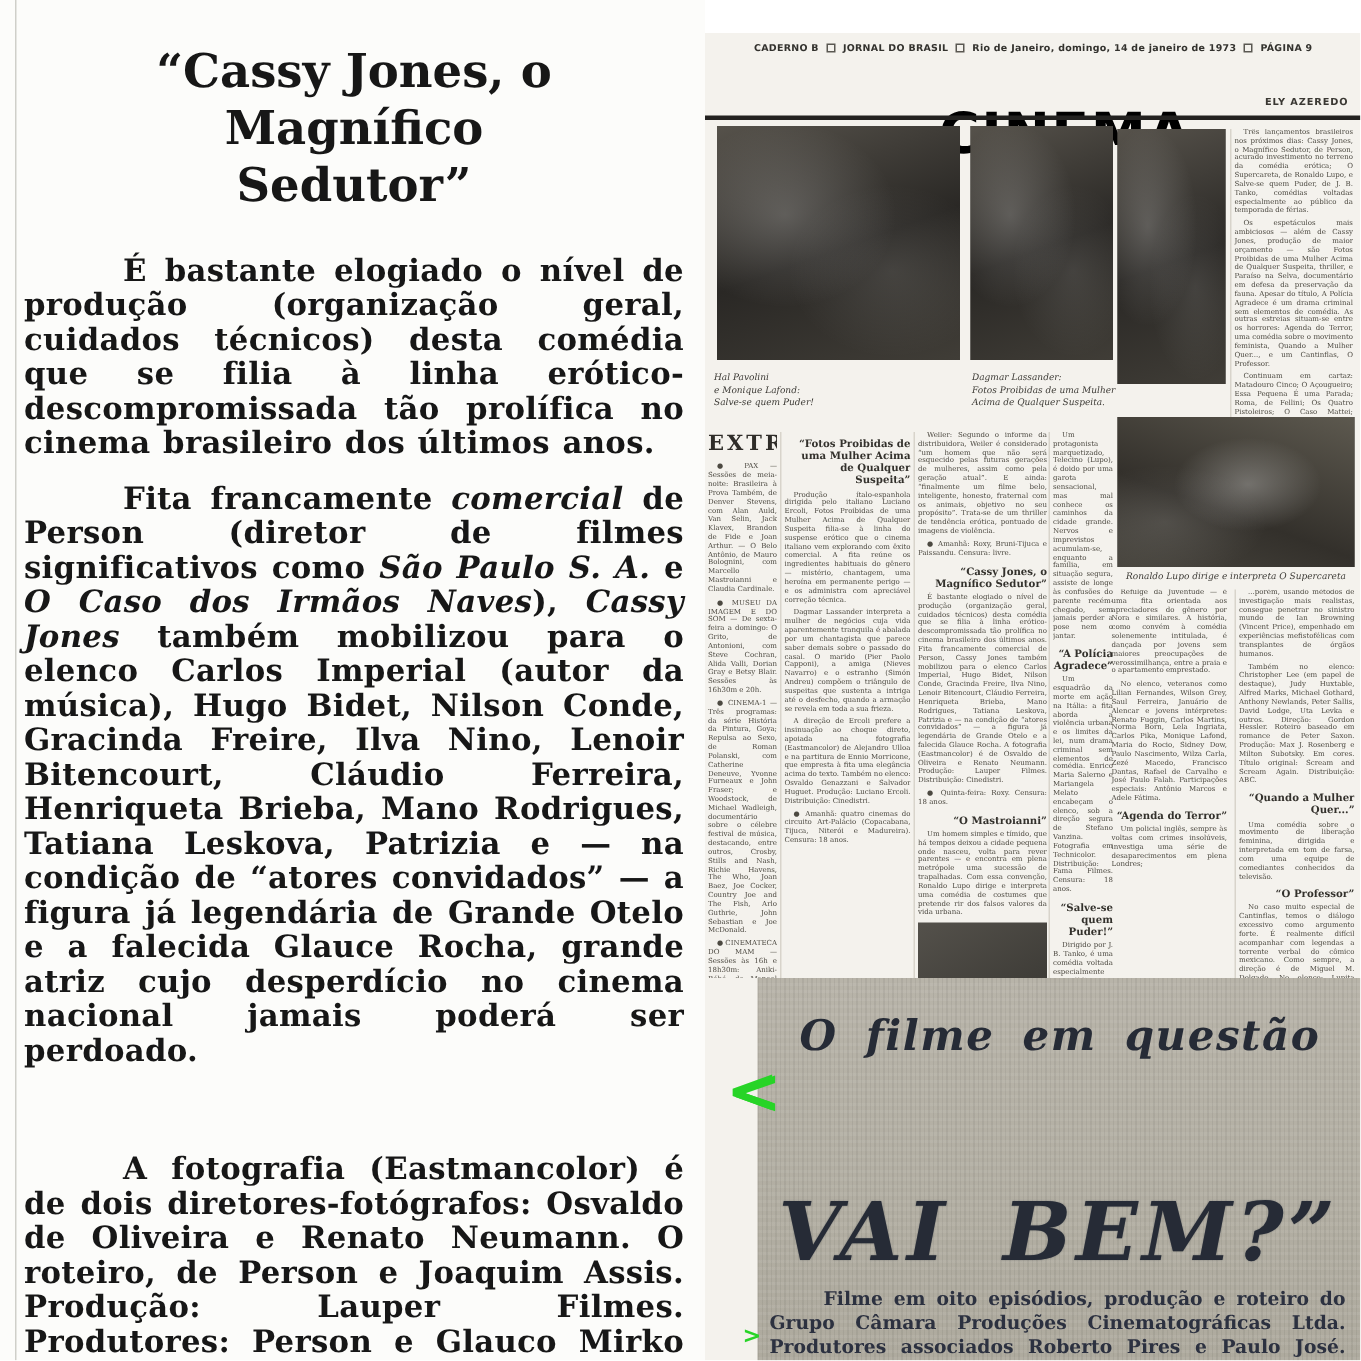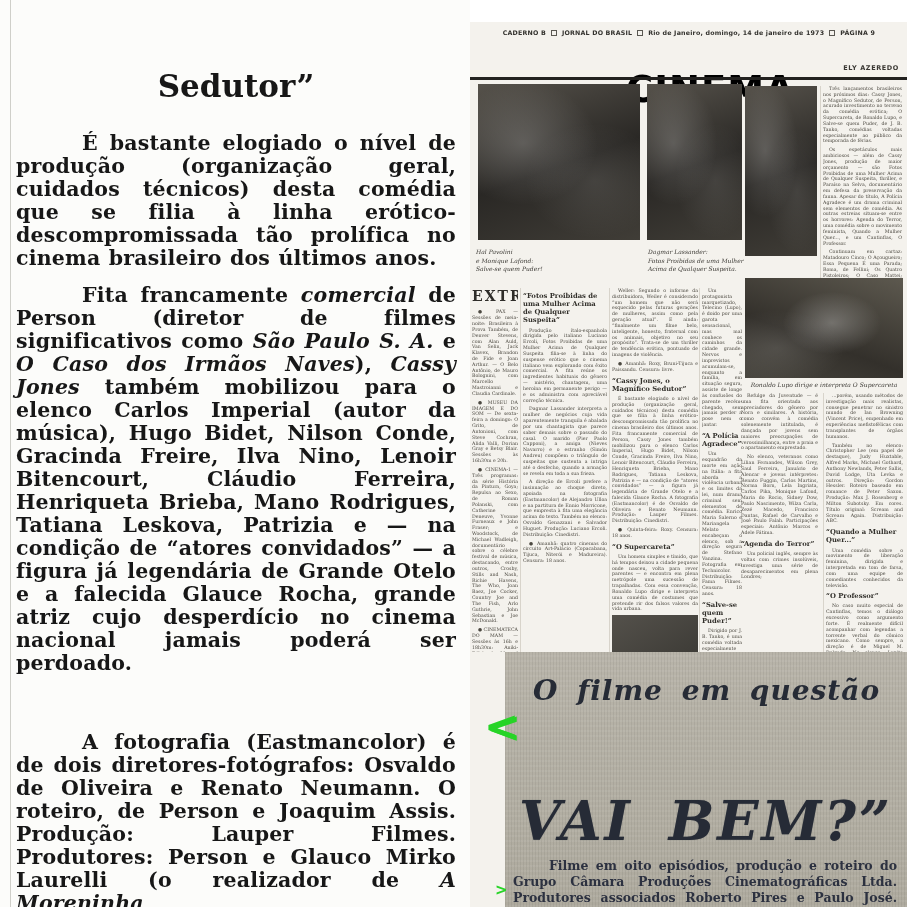--- a/index.html
+++ b/index.html
@@ -42,21 +42,21 @@
                      linear-gradient(200deg,#5d594f,#33302b 60%,#47443d);}
 
   .cap{position:absolute;font-size:6px;line-height:1.45;font-style:italic;color:#3c3a35;}
   .cap span{display:block;}
   #capA{left:6px;top:226px;width:150px;}
   #capB{left:178px;top:226px;width:150px;}
   #capC{left:275px;top:359px;width:158px;text-align:center;font-size:6px;}
 
   .tinycol{position:absolute;overflow:hidden;font-size:4.7px;line-height:1.24;color:#4c4941;text-align:justify;}
   .tinycol p{margin:0 0 3px 0;text-indent:6px;}
-  .colhead{font-size:6.8px;font-weight:700;text-align:left;color:#33312c;margin:4px 0 3px 0;line-height:1.2;}
+  .colhead{font-size:6.8px;font-weight:700;text-align:right;color:#33312c;margin:4px 0 3px 0;line-height:1.2;}
   .extra-title{font-size:14px;font-weight:700;letter-spacing:2px;color:#2f2d29;margin:0 0 4px 0;}
   #colE1{left:353px;top:64px;width:79px;height:196px;}
   #colA{left:2px;top:266px;width:46px;height:364px;}
   #colB{left:53px;top:266px;width:84px;height:364px;}
   #colC{left:142px;top:266px;width:86px;height:364px;}
   #colD{left:232px;top:266px;width:40px;height:364px;}
   #colD2{left:271px;top:371px;width:77px;height:259px;}
   #colE2{left:356px;top:371px;width:77px;height:259px;}
   .vr{position:absolute;width:1px;background:#d8d4cb;}
   #vr1{left:50px;top:266px;height:364px;}  #vr2{left:139px;top:266px;height:364px;}
@@ -83,21 +83,21 @@
   .chev{position:absolute;color:#27d427;font-family:"DejaVu Sans",sans-serif;font-weight:700;line-height:1;z-index:5;}
   #chevL{left:484px;top:706px;font-size:42px;text-shadow:2px 1px 0 #27d427;}
   #chevB{left:495px;top:883px;font-size:15px;}
 </style>
 </head>
 <body>
 
 <div id="canvas">
 
   <section id="left-article">
-    <h1><br><span>Sedutor”</span></h1>
+    <h1><span>“Cassy Jones, o Magnífico</span><br><span>Sedutor”</span></h1>
     <p class="body first">É bastante elogiado o nível de produção (organização geral, cuidados técnicos) desta comédia que se filia à linha erótico-descompromissada tão prolífica no cinema brasileiro dos últimos anos.</p>
     <p class="body p2"><span>Fita francamente </span><span class="it">comercial</span><span> de Person (diretor de filmes significativos como </span><span class="it">São Paulo S. A.</span><span> e </span><span class="it">O Caso dos Irmãos Naves</span><span>), </span><span class="it">Cassy Jones</span><span> também mobilizou para o elenco Carlos Imperial (autor da música), Hugo Bidet, Nilson Conde, Gracinda Freire, Ilva Nino, Lenoir Bitencourt, Cláudio Ferreira, Henriqueta Brieba, Mano Rodrigues, Tatiana Leskova, Patrizia e — na condição de “atores convidados” — a figura já legendária de Grande Otelo e a falecida Glauce Rocha, grande atriz cujo desperdício no cinema nacional jamais poderá ser perdoado.</span></p>
     <p class="body p3"><span>A fotografia (Eastmancolor) é de dois diretores-fotógrafos: Osvaldo de Oliveira e Renato Neumann. O roteiro, de Person e Joaquim Assis. Produção: Lauper Filmes. Produtores: Person e Glauco Mirko Laurelli (o realizador de </span><span class="it">A Moreninha</span></p>
 
   </section>
 
   <section id="news-page">
     <div class="phead">
       <span>CADERNO B</span><span class="sq"></span><span>JORNAL DO BRASIL</span><span class="sq"></span><span>Rio de Janeiro, domingo, 14 de janeiro de 1973</span><span class="sq"></span><span>PÁGINA 9</span>
     </div>
@@ -147,21 +147,21 @@
       <p>A direção de Ercoli prefere a insinuação ao choque direto, apoiada na fotografia (Eastmancolor) de Alejandro Ulloa e na partitura de Ennio Morricone, que empresta à fita uma elegância acima do texto. Também no elenco: Osvaldo Genazzani e Salvador Huguet. Produção: Luciano Ercoli. Distribuição: Cinedistri.</p>
       <p>● Amanhã: quatro cinemas do circuito Art-Palácio (Copacabana, Tijuca, Niterói e Madureira). Censura: 18 anos.</p>
     </div>
 
     <div class="tinycol" id="colC">
       <p>Weller: Segundo o informe da distribuidora, Weiler é considerado “um homem que não será esquecido pelas futuras gerações de mulheres, assim como pela geração atual”. E ainda: “finalmente um filme belo, inteligente, honesto, fraternal com os animais, objetivo no seu propósito”. Trata-se de um thriller de tendência erótica, pontuado de imagens de violência.</p>
       <p>● Amanhã: Roxy, Bruni-Tijuca e Paissandu. Censura: livre.</p>
       <div class="colhead">“Cassy Jones, o Magnífico Sedutor”</div>
       <p>É bastante elogiado o nível de produção (organização geral, cuidados técnicos) desta comédia que se filia à linha erótico-descompromissada tão prolífica no cinema brasileiro dos últimos anos. Fita francamente comercial de Person, Cassy Jones também mobilizou para o elenco Carlos Imperial, Hugo Bidet, Nilson Conde, Gracinda Freire, Ilva Nino, Lenoir Bitencourt, Cláudio Ferreira, Henriqueta Brieba, Mano Rodrigues, Tatiana Leskova, Patrizia e — na condição de “atores convidados” — a figura já legendária de Grande Otelo e a falecida Glauce Rocha. A fotografia (Eastmancolor) é de Osvaldo de Oliveira e Renato Neumann. Produção: Lauper Filmes. Distribuição: Cinedistri.</p>
       <p>● Quinta-feira: Roxy. Censura: 18 anos.</p>
-      <div class="colhead">“O Supercareta”</div>
+      <div class="colhead">“O Mastroianni”</div>
       <p>Um homem simples e tímido, que há tempos deixou a cidade pequena onde nasceu, volta para rever parentes — e encontra em plena metrópole uma sucessão de trapalhadas. Com essa convenção, Ronaldo Lupo dirige e interpreta uma comédia de costumes que pretende rir dos falsos valores da vida urbana.</p>
       <div class="photo-block"></div>
     </div>
 
     <div class="tinycol" id="colD">
       <p>Um protagonista marquetizado, Telecino (Lupo), é doido por uma garota sensacional, mas mal conhece os caminhos da cidade grande. Nervos e imprevistos acumulam-se, enquanto a família, em situação segura, assiste de longe às confusões do parente recém-chegado, sem jamais perder a pose nem o jantar.</p>
       <div class="colhead">“A Polícia Agradece”</div>
       <p>Um esquadrão da morte em ação na Itália: a fita aborda a violência urbana e os limites da lei, num drama criminal sem elementos de comédia. Enrico Maria Salerno e Mariangela Melato encabeçam o elenco, sob a direção segura de Stefano Vanzina. Fotografia em Technicolor. Distribuição: Fama Filmes. Censura: 18 anos.</p>
       <div class="colhead">“Salve-se quem Puder!”</div>
       <p>Dirigido por J. B. Tanko, é uma comédia voltada especialmente ao público em férias, com Hal Pavolini e Monique Lafond à frente de elenco numeroso. Censura: livre.</p>

